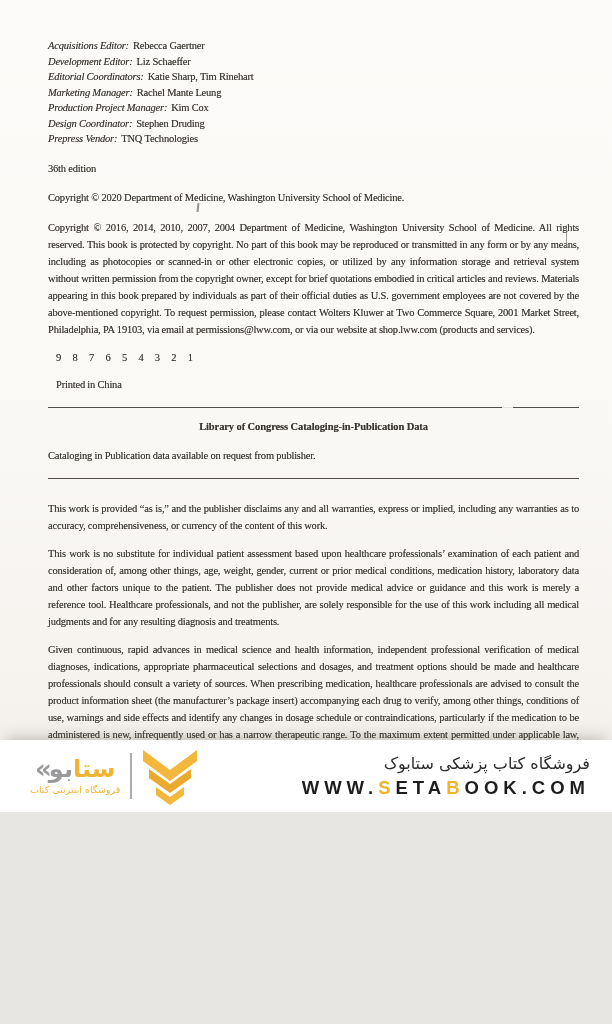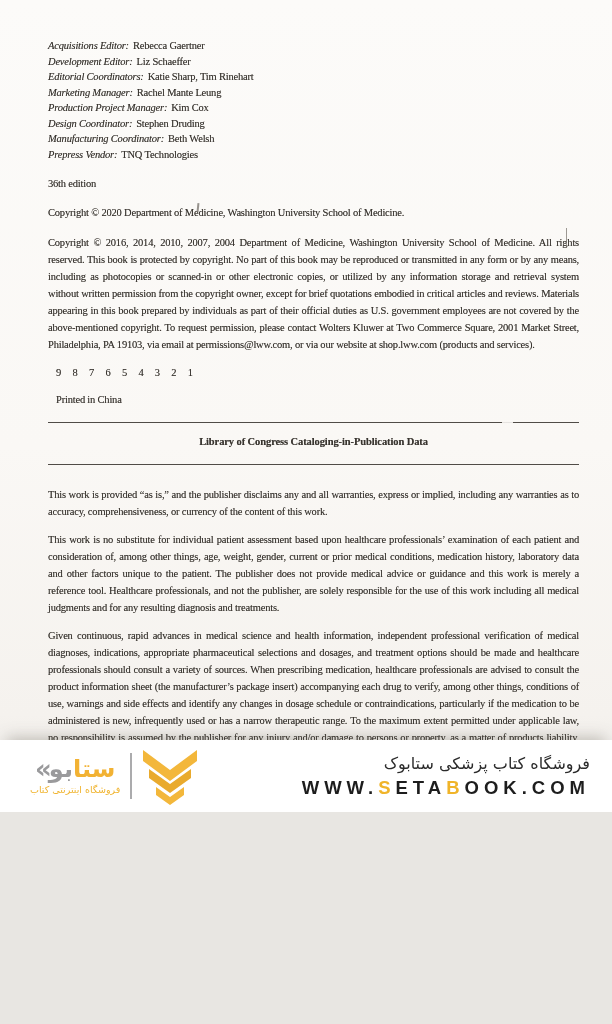--- a/index.html
+++ b/index.html
@@ -63,39 +63,39 @@
 <div class="page">
   <div class="content">
 
     <div class="credits">
       <div class="credit-line"><span class="credit-label">Acquisitions Editor:</span><span class="credit-value">Rebecca Gaertner</span></div>
       <div class="credit-line"><span class="credit-label">Development Editor:</span><span class="credit-value">Liz Schaeffer</span></div>
       <div class="credit-line"><span class="credit-label">Editorial Coordinators:</span><span class="credit-value">Katie Sharp, Tim Rinehart</span></div>
       <div class="credit-line"><span class="credit-label">Marketing Manager:</span><span class="credit-value">Rachel Mante Leung</span></div>
       <div class="credit-line"><span class="credit-label">Production Project Manager:</span><span class="credit-value">Kim Cox</span></div>
       <div class="credit-line"><span class="credit-label">Design Coordinator:</span><span class="credit-value">Stephen Druding</span></div>
-      <div class="credit-line"><span class="credit-label">Manufacturing Coordinator:</span><span class="credit-value">Beth Welsh</span></div>
       <div class="credit-line"><span class="credit-label">Prepress Vendor:</span><span class="credit-value">TNQ Technologies</span></div>
     </div>
 
     <p class="line mt">36th edition</p>
 
     <p class="line mt">Copyright © 2020 Department of Medicine, Washington University School of Medicine.</p>
 
     <p class="para mt">Copyright © 2016, 2014, 2010, 2007, 2004 Department of Medicine, Washington University School of Medicine. All rights reserved. This book is protected by copyright. No part of this book may be reproduced or transmitted in any form or by any means, including as photocopies or scanned-in or other electronic copies, or utilized by any information storage and retrieval system without written permission from the copyright owner, except for brief quotations embodied in critical articles and reviews. Materials appearing in this book prepared by individuals as part of their official duties as U.S. government employees are not covered by the above-mentioned copyright. To request permission, please contact Wolters Kluwer at Two Commerce Square, 2001 Market Street, Philadelphia, PA 19103, via email at permissions@lww.com, or via our website at shop.lww.com (products and services).</p>
 
     <p class="line numbers mt-lg">9 8 7 6 5 4 3 2 1</p>
 
     <p class="line mt-lg">Printed in China</p>
 
     <hr class="rule rule-gap">
 
     <p class="line bold mt-md">Library of Congress Cataloging-in-Publication Data</p>
 
 
+    <p class="line mt">Cataloging in Publication data available on request from publisher.</p>
 
     <hr class="rule">
 
     <p class="para mt-sm">This work is provided “as is,” and the publisher disclaims any and all warranties, express or implied, including any warranties as to accuracy, comprehensiveness, or currency of the content of this work.</p>
 
     <p class="para mt-md">This work is no substitute for individual patient assessment based upon healthcare professionals’ examination of each patient and consideration of, among other things, age, weight, gender, current or prior medical conditions, medication history, laboratory data and other factors unique to the patient. The publisher does not provide medical advice or guidance and this work is merely a reference tool. Healthcare professionals, and not the publisher, are solely responsible for the use of this work including all medical judgments and for any resulting diagnosis and treatments.</p>
 
     <p class="para mt-md">Given continuous, rapid advances in medical science and health information, independent professional verification of medical diagnoses, indications, appropriate pharmaceutical selections and dosages, and treatment options should be made and healthcare professionals should consult a variety of sources. When prescribing medication, healthcare professionals are advised to consult the product information sheet (the manufacturer’s package insert) accompanying each drug to verify, among other things, conditions of use, warnings and side effects and identify any changes in dosage schedule or contraindications, particularly if the medication to be administered is new, infrequently used or has a narrow therapeutic range. To the maximum extent permitted under applicable law, no responsibility is assumed by the publisher for any injury and/or damage to persons or property, as a matter of products liability, negligence law or otherwise, or from any reference to or use by any person of this work.</p>
 
   </div>

